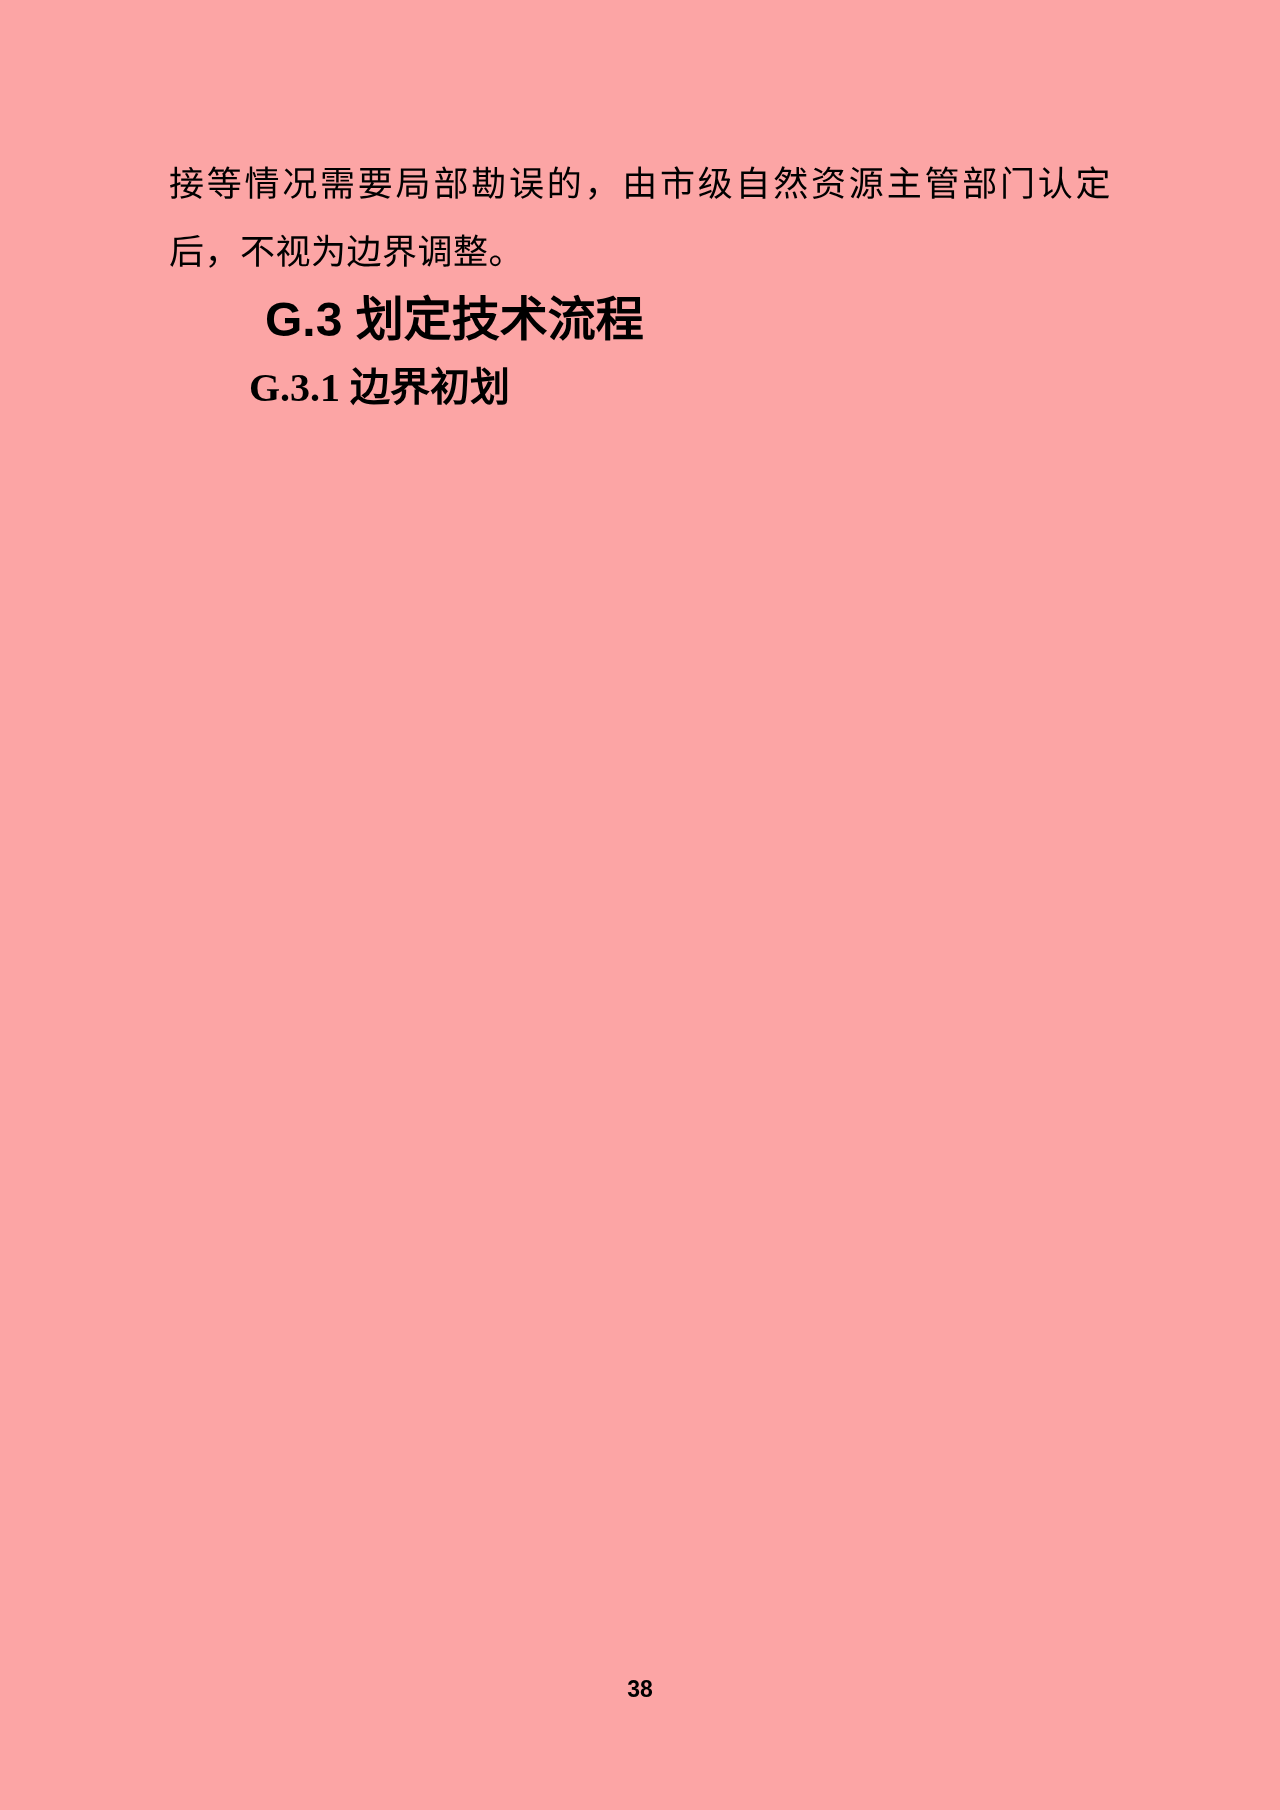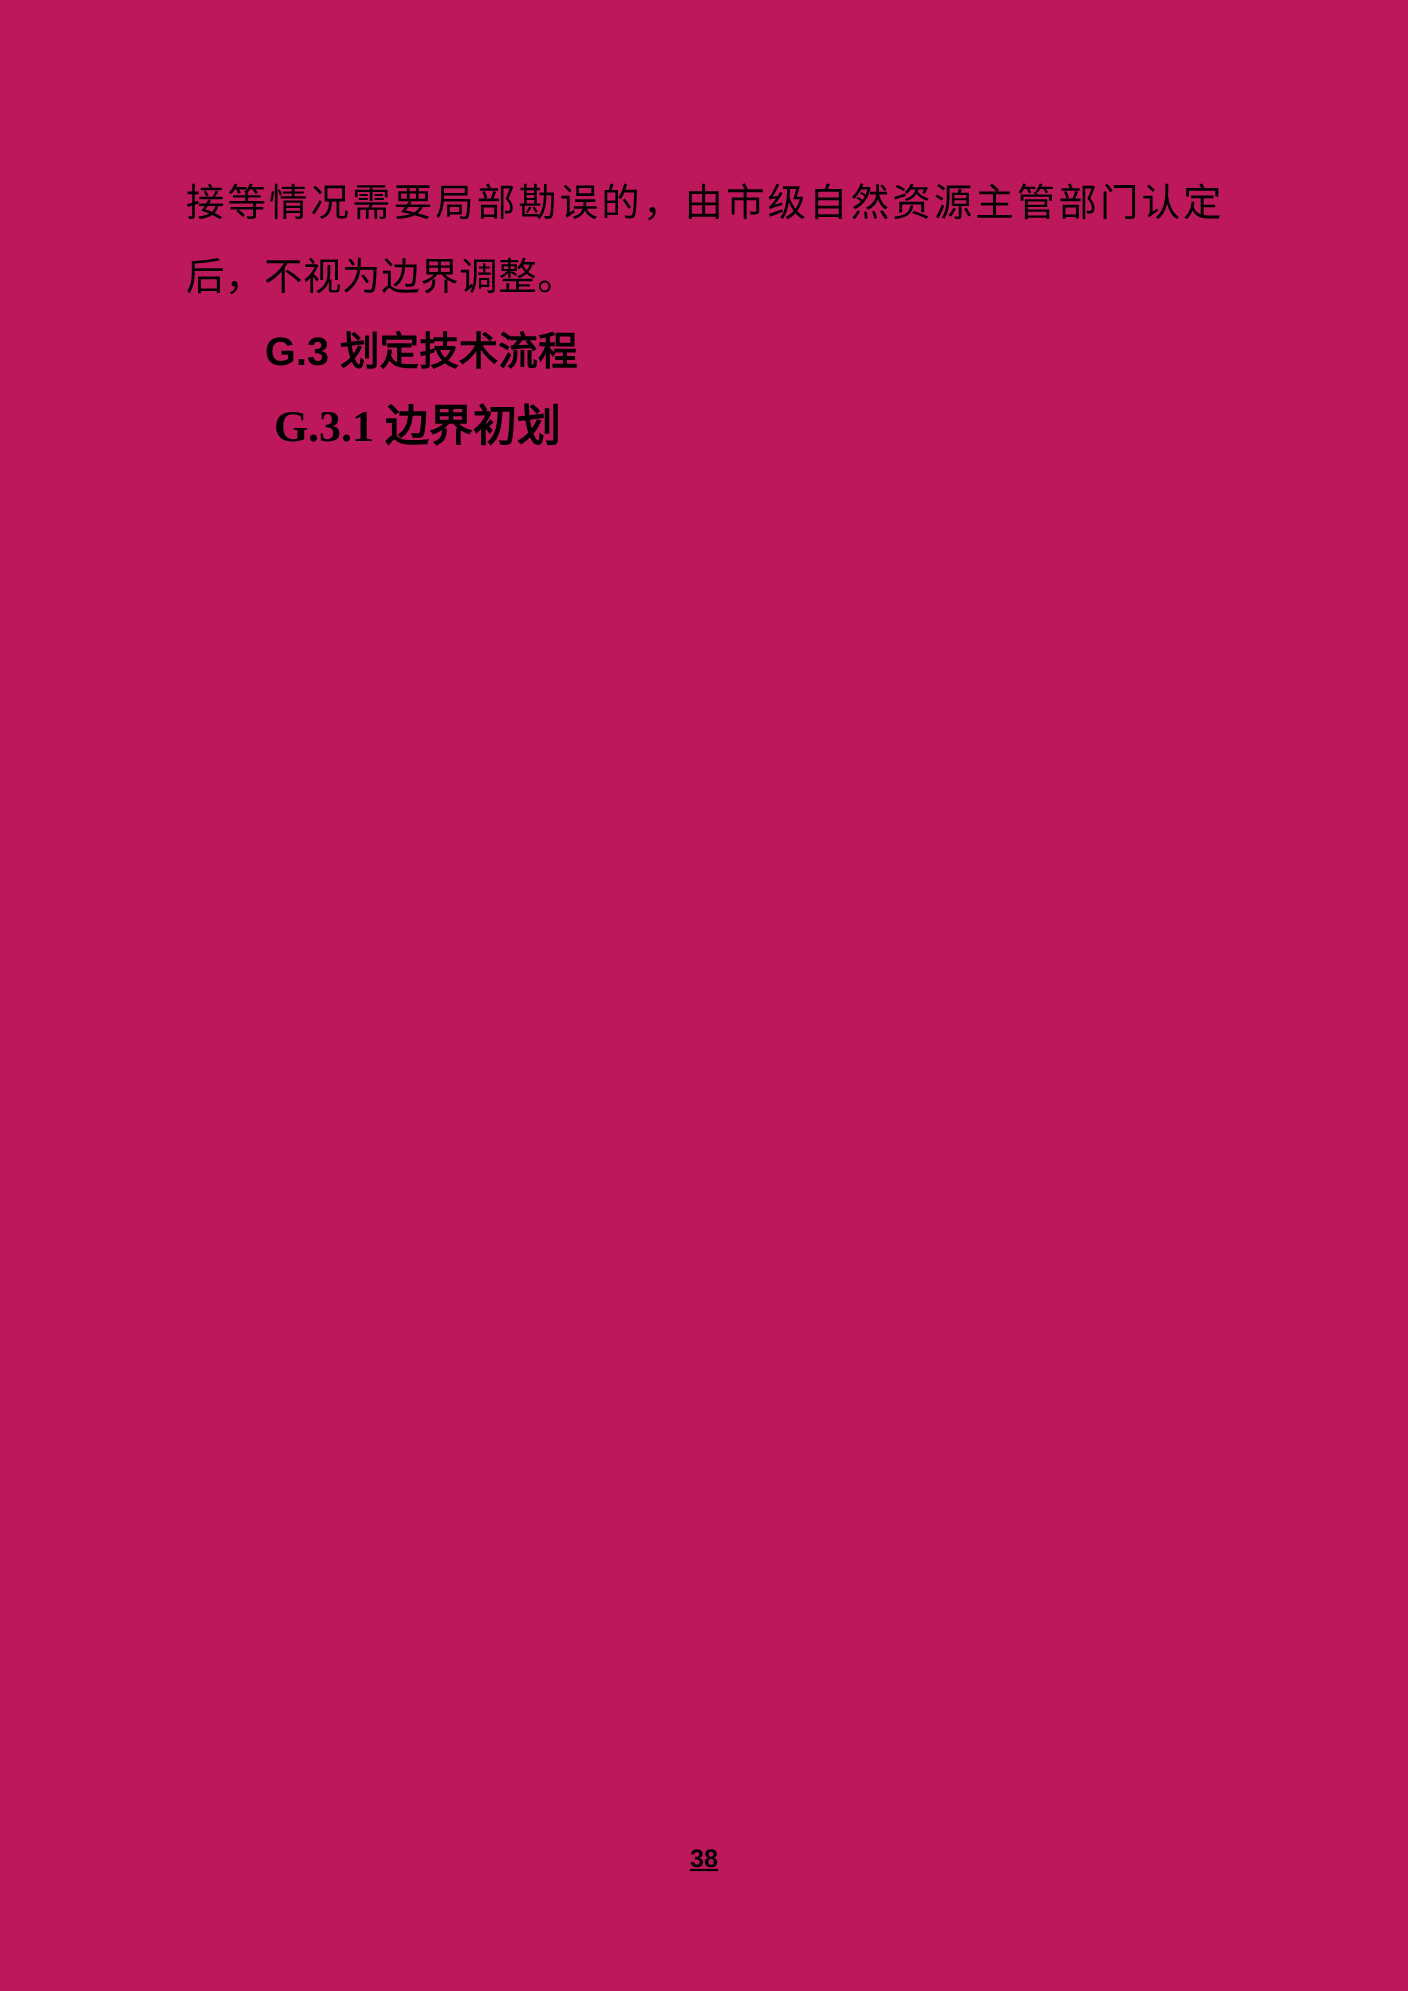--- a/index.html
+++ b/index.html
@@ -4,21 +4,21 @@
 <style>
   html, body {
     margin: 0;
     padding: 0;
     background: #ffffff;
   }
   .page {
     position: relative;
     width: 1280px;
     height: 1810px;
-    background: #be185d;
+    background: #fca5a5;
     overflow: hidden;
     font-family: "Liberation Serif", "DejaVu Serif", serif;
     color: #000000;
   }
   .content {
     position: absolute;
     left: 169px;
     top: 151px;
     width: 942px;
   }
@@ -30,21 +30,21 @@
     text-justify: inter-ideograph;
     letter-spacing: 0.5px;
     font-weight: 400;
     color: #000000;
   }
   .indent {
     text-indent: 2em;
   }
   .heading-l1 {
     margin: 0;
-    font-size: 36px;
+    font-size: 48px;
     line-height: 67.5px;
     text-indent: 2em;
     font-weight: 700;
     font-family: "Liberation Sans", "DejaVu Sans", sans-serif;
     color: #000000;
   }
   .heading-l2 {
     margin: 0;
     font-size: 40px;
     line-height: 67.5px;
@@ -62,21 +62,20 @@
     left: 0;
     top: 1676px;
     width: 1280px;
     text-align: center;
   }
   .page-number {
     font-family: "Liberation Sans", "DejaVu Sans", sans-serif;
     font-size: 23px;
     font-weight: 600;
     color: #000000;
-    text-decoration: underline;
   }
 </style>
 </head>
 <body>
 
 <div class="page">
 
   <div class="content">
 
     <p class="body-para">接等情况需要局部勘误的，由市级自然资源主管部门认定后，不视为边界调整。</p>

